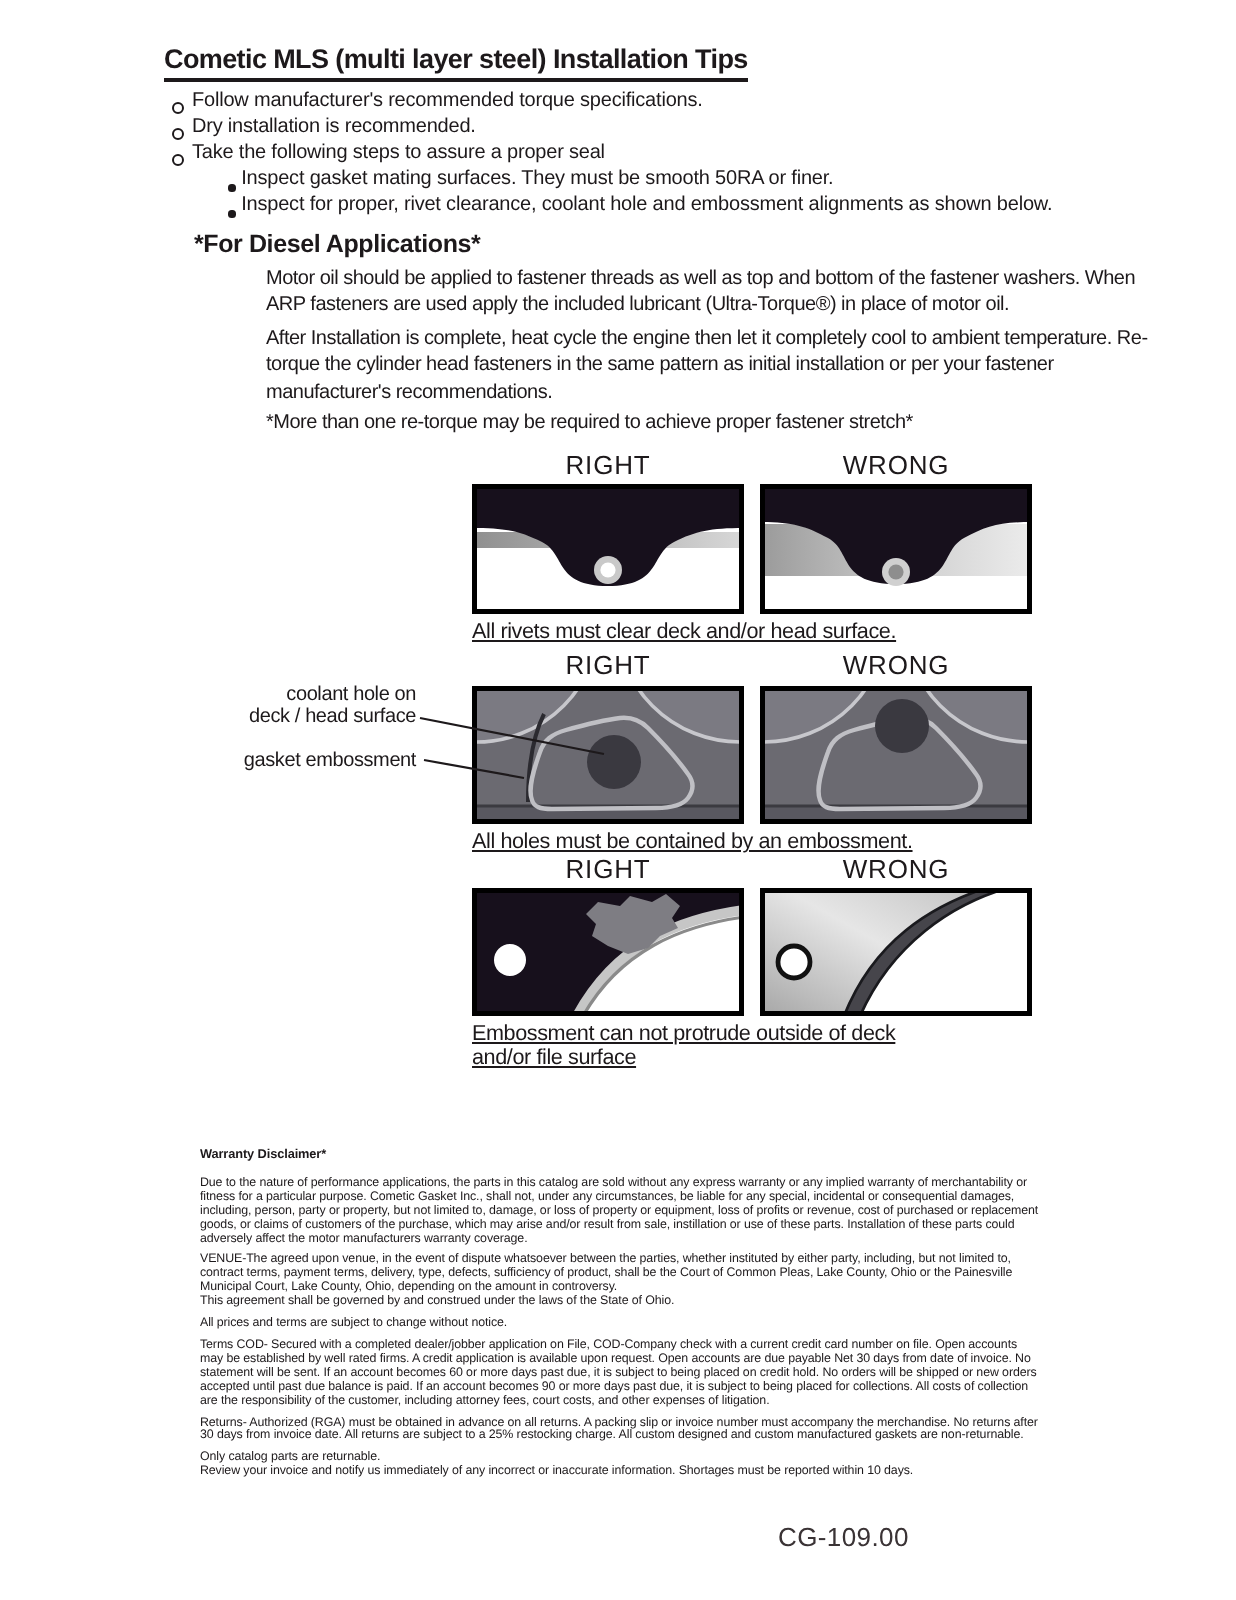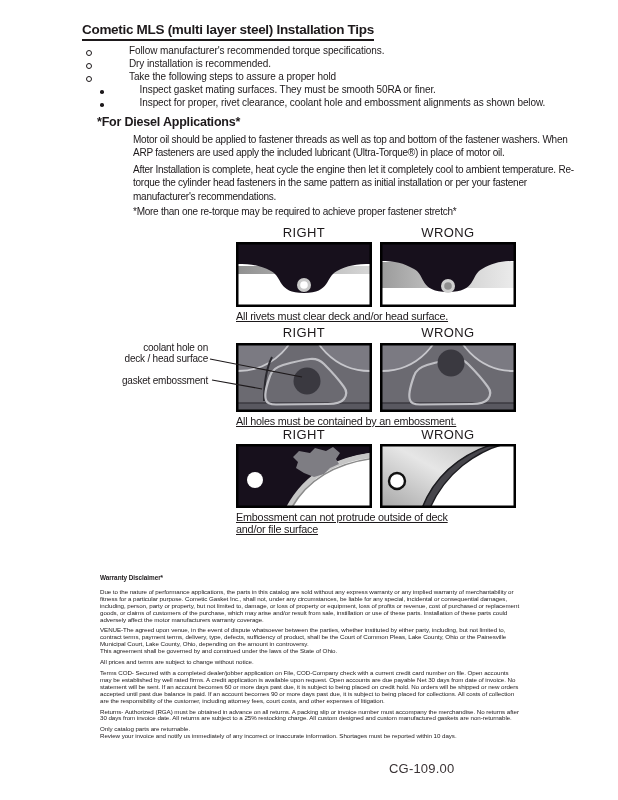--- a/index.html
+++ b/index.html
@@ -13,26 +13,26 @@
   .abs{position:absolute;}
   
   .title{
     left:82px;top:22px;
     font-size:13.5px;font-weight:bold;letter-spacing:-0.3px;
     border-bottom:2px solid var(--ink,#1d191b);
     padding-bottom:2px;
   }
   
   .bullets{left:86px;top:44px;width:470px;font-size:10px;letter-spacing:-0.1px;}
-  .b-line{display:flex;align-items:center;line-height:13px;gap:33px;}
+  .b-line{display:flex;align-items:flex-end;line-height:13px;}
   .b-mark{
     width:4px;height:4px;border:1.2px solid var(--ink,#1d191b);border-radius:50%;
     margin:4px 4px 0 0;flex:none;
   }
-  .b-sub{margin-left:14px;}
+  .b-sub{margin-left:28px;}
   .b-dot{
     width:3.6px;height:3.6px;background:var(--ink,#1d191b);border-radius:50%;
     margin:4.5px 3px 0 0;flex:none;
   }
   
   .sec-h{left:97px;top:115px;font-size:12.5px;font-weight:bold;letter-spacing:-0.2px;}
   .para{left:97px;width:452px;font-size:10px;line-height:13.4px;letter-spacing:-0.25px;margin-left:36px;}
   .p1{top:133px;}
   .p2{top:163px;}
   .note{top:205px;}
@@ -77,21 +77,21 @@
     <div class="b-line">
       <span class="b-mark"></span>
       <span>Follow manufacturer's recommended torque specifications.</span>
     </div>
     <div class="b-line">
       <span class="b-mark"></span>
       <span>Dry installation is recommended.</span>
     </div>
     <div class="b-line">
       <span class="b-mark"></span>
-      <span>Take the following steps to assure a proper hold</span>
+      <span>Take the following steps to assure a proper seal</span>
     </div>
     <div class="b-line b-sub">
       <span class="b-dot"></span>
       <span>Inspect gasket mating surfaces.  They must be smooth 50RA or finer.</span>
     </div>
     <div class="b-line b-sub">
       <span class="b-dot"></span>
       <span>Inspect for proper, rivet clearance, coolant hole and embossment alignments as shown below.</span>
     </div>
   </div>

